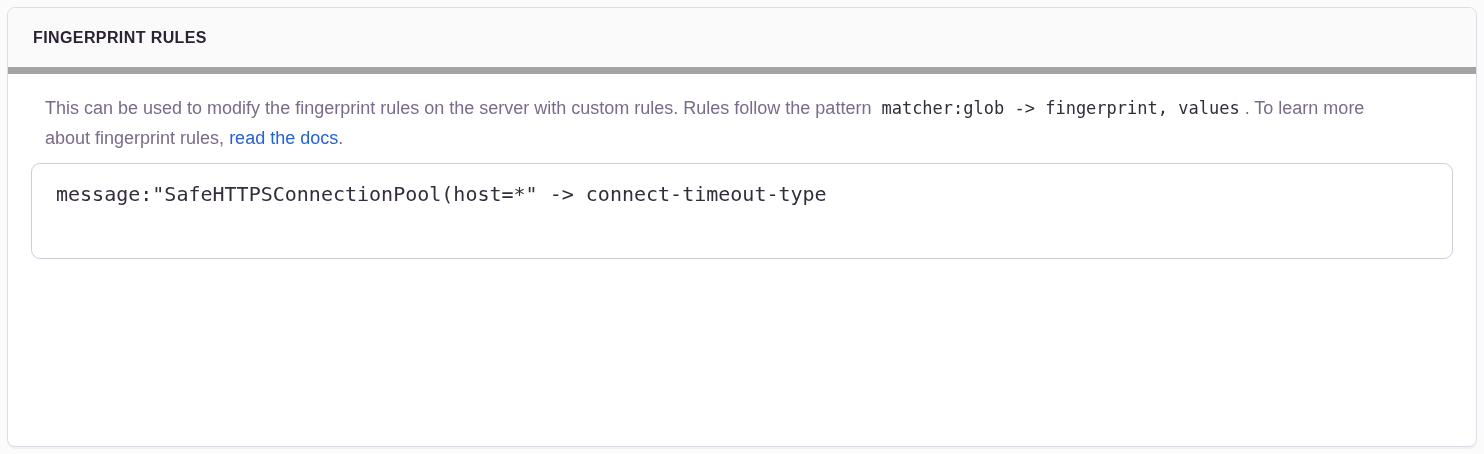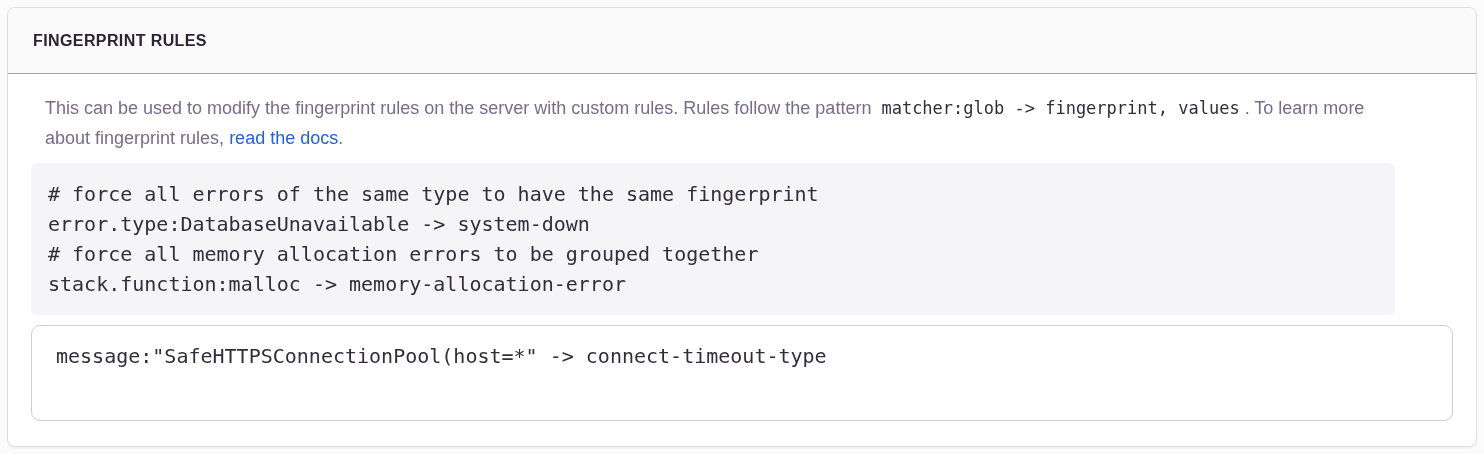--- a/index.html
+++ b/index.html
@@ -16,21 +16,21 @@
     margin: 7px;
     background: #ffffff;
     border: 1px solid #e0dce6;
     border-radius: 8px;
     box-shadow: 0 2px 0 rgba(37, 11, 54, 0.04);
     height: 440px;
   }
   .panel-header {
     height: 66px;
     background: #fafafb;
-    border-bottom: 1px solid #a3a3a3;
+    border-bottom: 7px solid #a3a3a3;
     border-radius: 8px 8px 0 0;
     display: flex;
     align-items: center;
     padding: 0 25px;
   }
   .panel-title {
     margin: 0;
     font-size: 16px;
     font-weight: 700;
     letter-spacing: 0.4px;
@@ -94,19 +94,15 @@
 <section class="panel">
   <header class="panel-header">
     <h2 class="panel-title">FINGERPRINT RULES</h2>
   </header>
   <div class="panel-body">
     <p class="description">
       <span>This can be used to modify the fingerprint rules on the server with custom rules. Rules follow the pattern</span>
       <code class="inline-code">matcher:glob -&gt; fingerprint, values</code><span>. To learn more about fingerprint rules,</span>
       <a class="docs-link" href="#">read the docs</a><span>.</span>
     </p>
-    <pre class="example-code"># force all errors of the same type to have the same fingerprint
-error.type:DatabaseUnavailable -&gt; system-down
-# force all memory allocation errors to be grouped together
-stack.function:malloc -&gt; memory-allocation-error</pre>
     <textarea class="rules-textarea" spellcheck="false" style="">message:"SafeHTTPSConnectionPool(host=*" -&gt; connect-timeout-type</textarea>
   </div>
 </section>
 
 </body></html>

